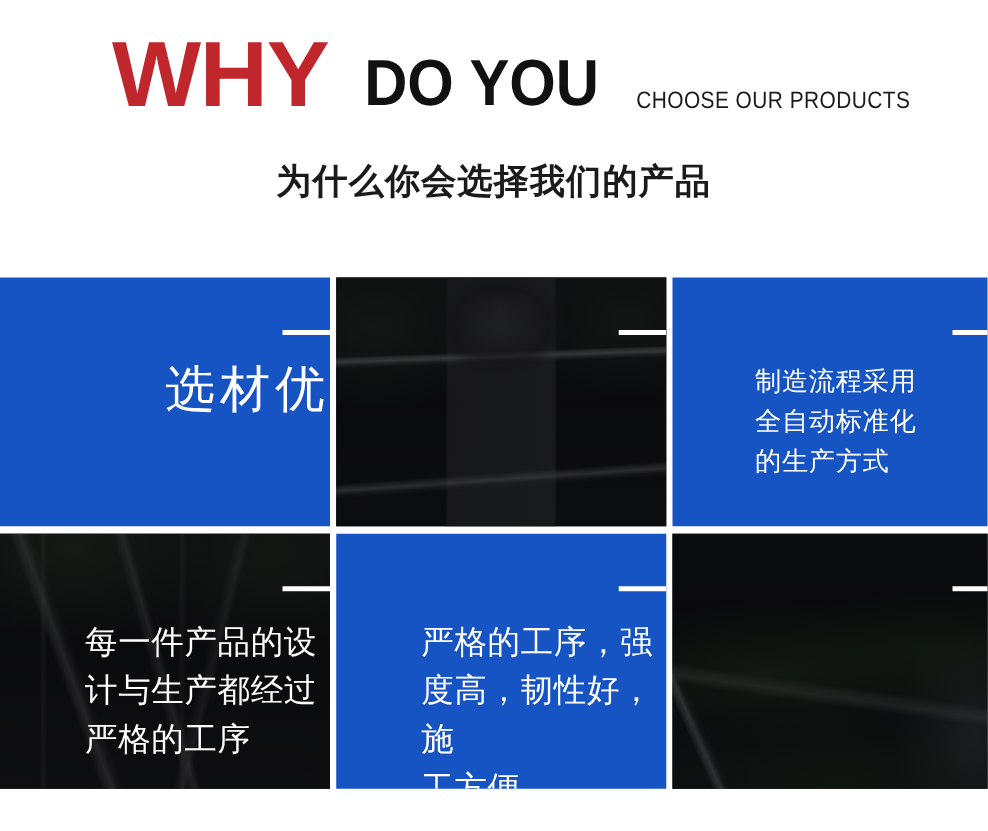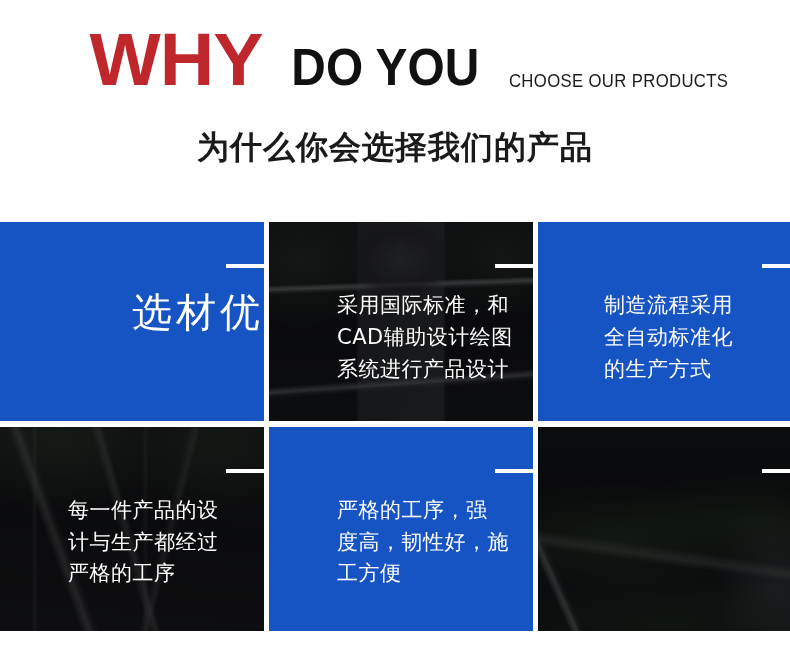--- a/index.html
+++ b/index.html
@@ -90,21 +90,21 @@
   }
 
   .subtitle {
     position: absolute;
     left: 0;
     top: 126px;
     width: 790px;
     text-align: center;
     font-family: "DejaVu Sans", "Liberation Sans", sans-serif;
     font-weight: bold;
-    font-size: 32px;
+    font-size: 28px;
     letter-spacing: 1px;
     color: #1a1a1a;
     white-space: nowrap;
   }
 
   
   .grid {
     position: absolute;
     left: 0;
     top: 222px;
@@ -208,21 +208,21 @@
 
   .cell-text.big {
     font-family: "DejaVu Serif", "Liberation Serif", serif;
     font-size: 40px;
     line-height: 1.1;
     letter-spacing: 4px;
     text-align: center;
     width: auto;
   }
 
-  .cell-text.r2 { font-size: 21px; line-height: 1.5; margin-left: 12px; }
+  .cell-text.r2 { font-size: 26px; line-height: 1.5; margin-left: 12px; }
 </style>
 </head>
 <body>
 
 <div class="page">
 
   <div class="header">
 
     <div class="title-row">
       <span class="title-why">WHY</span>
@@ -241,23 +241,20 @@
       <div class="cell-inner">
         <div class="divider"></div>
         <div class="cell-text big">选材优</div>
       </div>
     </div>
 
     <div class="cell cell-photo photo-cable">
       <div class="cell-overlay"></div>
       <div class="cell-inner">
         <div class="divider"></div>
-        <div class="cell-text">采用国际标准，和
-CAD辅助设计绘图
-系统进行产品设计</div>
       </div>
     </div>
 
     <div class="cell cell-blue">
       <div class="cell-inner">
         <div class="divider"></div>
         <div class="cell-text">制造流程采用
 全自动标准化
 的生产方式</div>
       </div>

